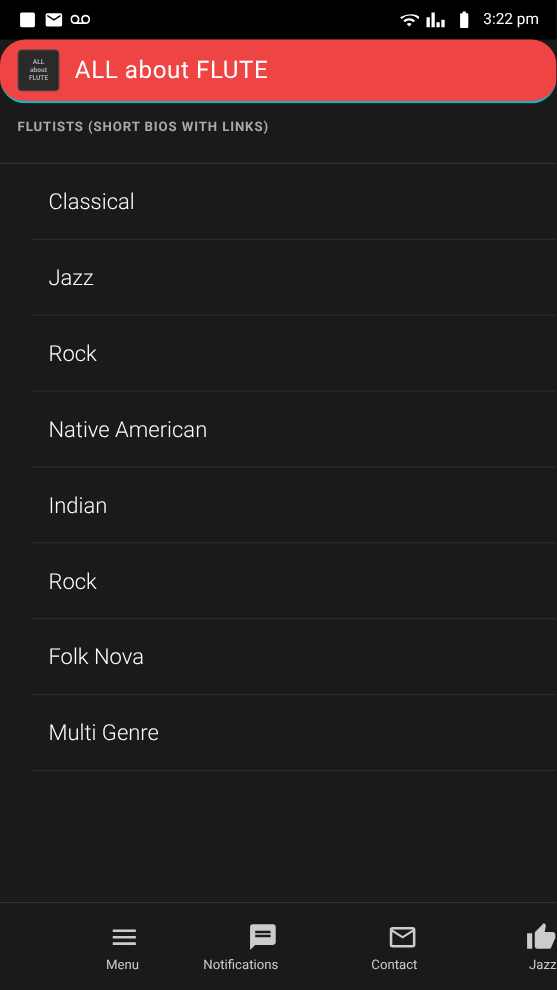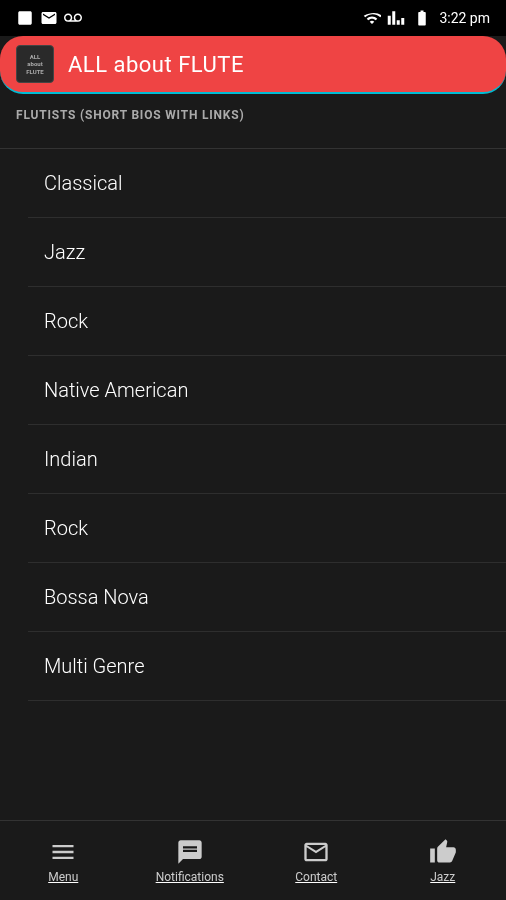--- a/index.html
+++ b/index.html
@@ -103,25 +103,24 @@
       height: 80px;
       display: flex;
       align-items: center;
       justify-content: space-around;
       border-top: 1px solid #333;
       flex-shrink: 0;
     }
     .nav-item {
       display: flex;
       flex-direction: column;
-      align-items: center;
+      align-items: flex-end;
       gap: 4px;
       cursor: pointer;
       flex: 1;
-      text-decoration: underline;
     }
     .nav-label {
       font-size: 12px;
       color: #cccccc;
     }
 
     
     .icon-svg {
       width: 28px;
       height: 28px;
@@ -173,21 +172,21 @@
 <div class="section-header">FLUTISTS (SHORT BIOS WITH LINKS)</div>
 
 <div class="list-container">
 
 <div class="list-item">Classical</div>
     <div class="list-item">Jazz</div>
     <div class="list-item">Rock</div>
     <div class="list-item">Native American</div>
     <div class="list-item">Indian</div>
     <div class="list-item">Rock</div>
-    <div class="list-item">Bossa Nova</div>
+    <div class="list-item">Folk Nova</div>
     <div class="list-item">Multi Genre</div>
   </div>
 
 <div class="bottom-nav">
   <div class="nav-item">
     <svg class="icon-svg" viewBox="0 0 24 24">
       <path d="M3 18h18v-2H3v2zm0-5h18v-2H3v2zm0-7v2h18V6H3z" fill="#ccc"></path>
     </svg>
     <span class="nav-label">Menu</span>
   </div>

